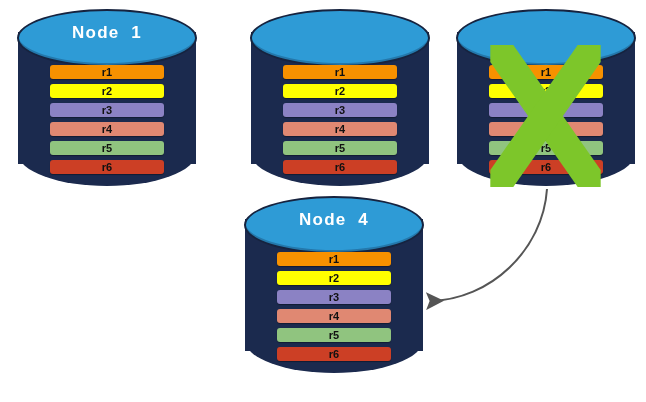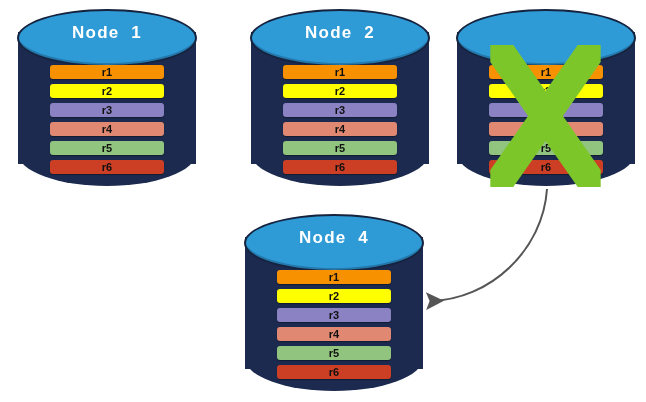--- a/index.html
+++ b/index.html
@@ -165,21 +165,20 @@
         <div class="row" style="background: rgb(204, 63, 37); color: rgb(17, 17, 17);">r6</div>
       </div>
     </div>
     <div class="node" style="left: 251px; top: 10px;">
       <div class="node-body">
         <div class="cyl-bottom" style="background: rgb(27, 42, 78);"></div>
         <div class="cyl-side" style="background: rgb(27, 42, 78);"></div>
         <div class="cyl-top" style="background: rgb(46, 155, 214);"></div>
         <div class="cyl-top-rim" style="border-color: rgb(22, 35, 63);"></div>
       </div>
-      <div class="node-label" style="color: rgb(255, 255, 255);">Node  2</div>
       <div class="rows">
         <div class="row" style="background: rgb(247, 145, 0); color: rgb(17, 17, 17);">r1</div>
         <div class="row" style="background: rgb(255, 255, 0); color: rgb(17, 17, 17);">r2</div>
         <div class="row" style="background: rgb(139, 130, 196); color: rgb(17, 17, 17);">r3</div>
         <div class="row" style="background: rgb(224, 136, 114); color: rgb(17, 17, 17);">r4</div>
         <div class="row" style="background: rgb(144, 196, 127); color: rgb(17, 17, 17);">r5</div>
         <div class="row" style="background: rgb(204, 63, 37); color: rgb(17, 17, 17);">r6</div>
       </div>
     </div>
     <div class="node" style="left: 457px; top: 10px;">
@@ -191,21 +190,21 @@
       </div>
       <div class="rows">
         <div class="row" style="background: rgb(247, 145, 0); color: rgb(17, 17, 17);">r1</div>
         <div class="row" style="background: rgb(255, 255, 0); color: rgb(17, 17, 17);">r2</div>
         <div class="row" style="background: rgb(139, 130, 196); color: rgb(17, 17, 17);">r3</div>
         <div class="row" style="background: rgb(224, 136, 114); color: rgb(17, 17, 17);">r4</div>
         <div class="row" style="background: rgb(144, 196, 127); color: rgb(17, 17, 17);">r5</div>
         <div class="row" style="background: rgb(204, 63, 37); color: rgb(17, 17, 17);">r6</div>
       </div>
     </div>
-    <div class="node" style="left: 245px; top: 215px;">
+    <div class="node" style="left: 245px; top: 197px;">
       <div class="node-body">
         <div class="cyl-bottom" style="background: rgb(27, 42, 78);"></div>
         <div class="cyl-side" style="background: rgb(27, 42, 78);"></div>
         <div class="cyl-top" style="background: rgb(46, 155, 214);"></div>
         <div class="cyl-top-rim" style="border-color: rgb(22, 35, 63);"></div>
       </div>
       <div class="node-label" style="color: rgb(255, 255, 255);">Node  4</div>
       <div class="rows">
         <div class="row" style="background: rgb(247, 145, 0); color: rgb(17, 17, 17);">r1</div>
         <div class="row" style="background: rgb(255, 255, 0); color: rgb(17, 17, 17);">r2</div>

